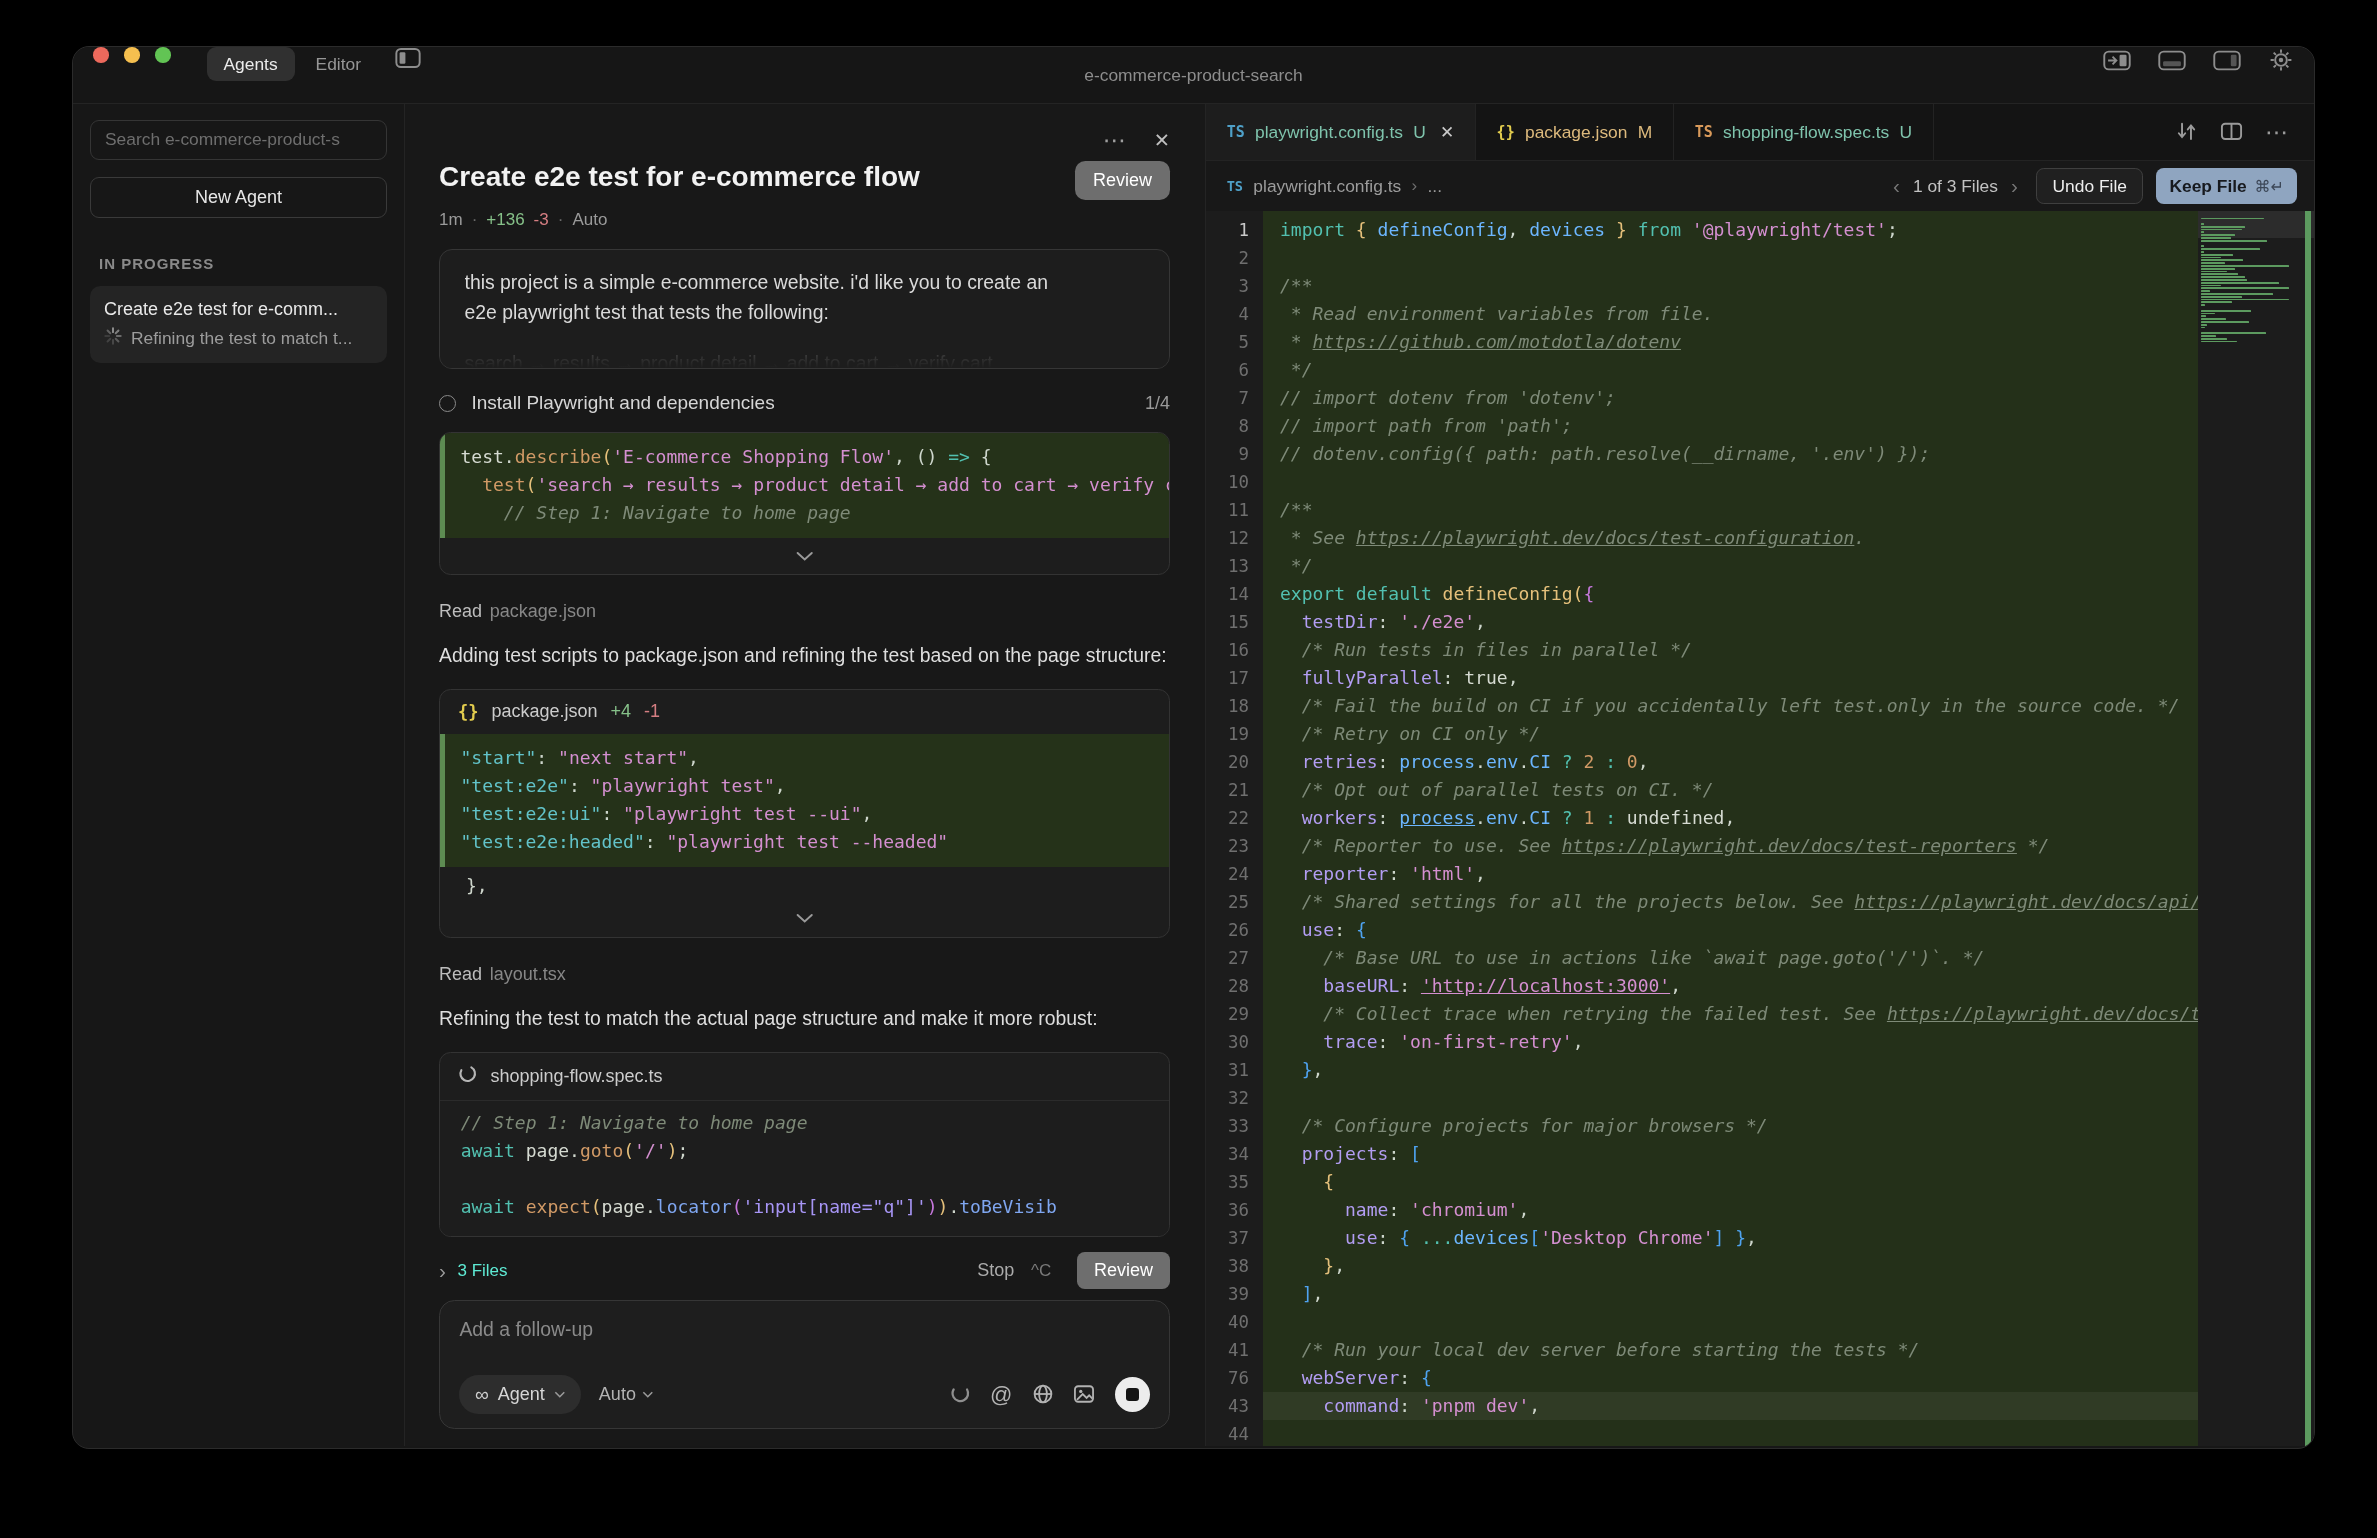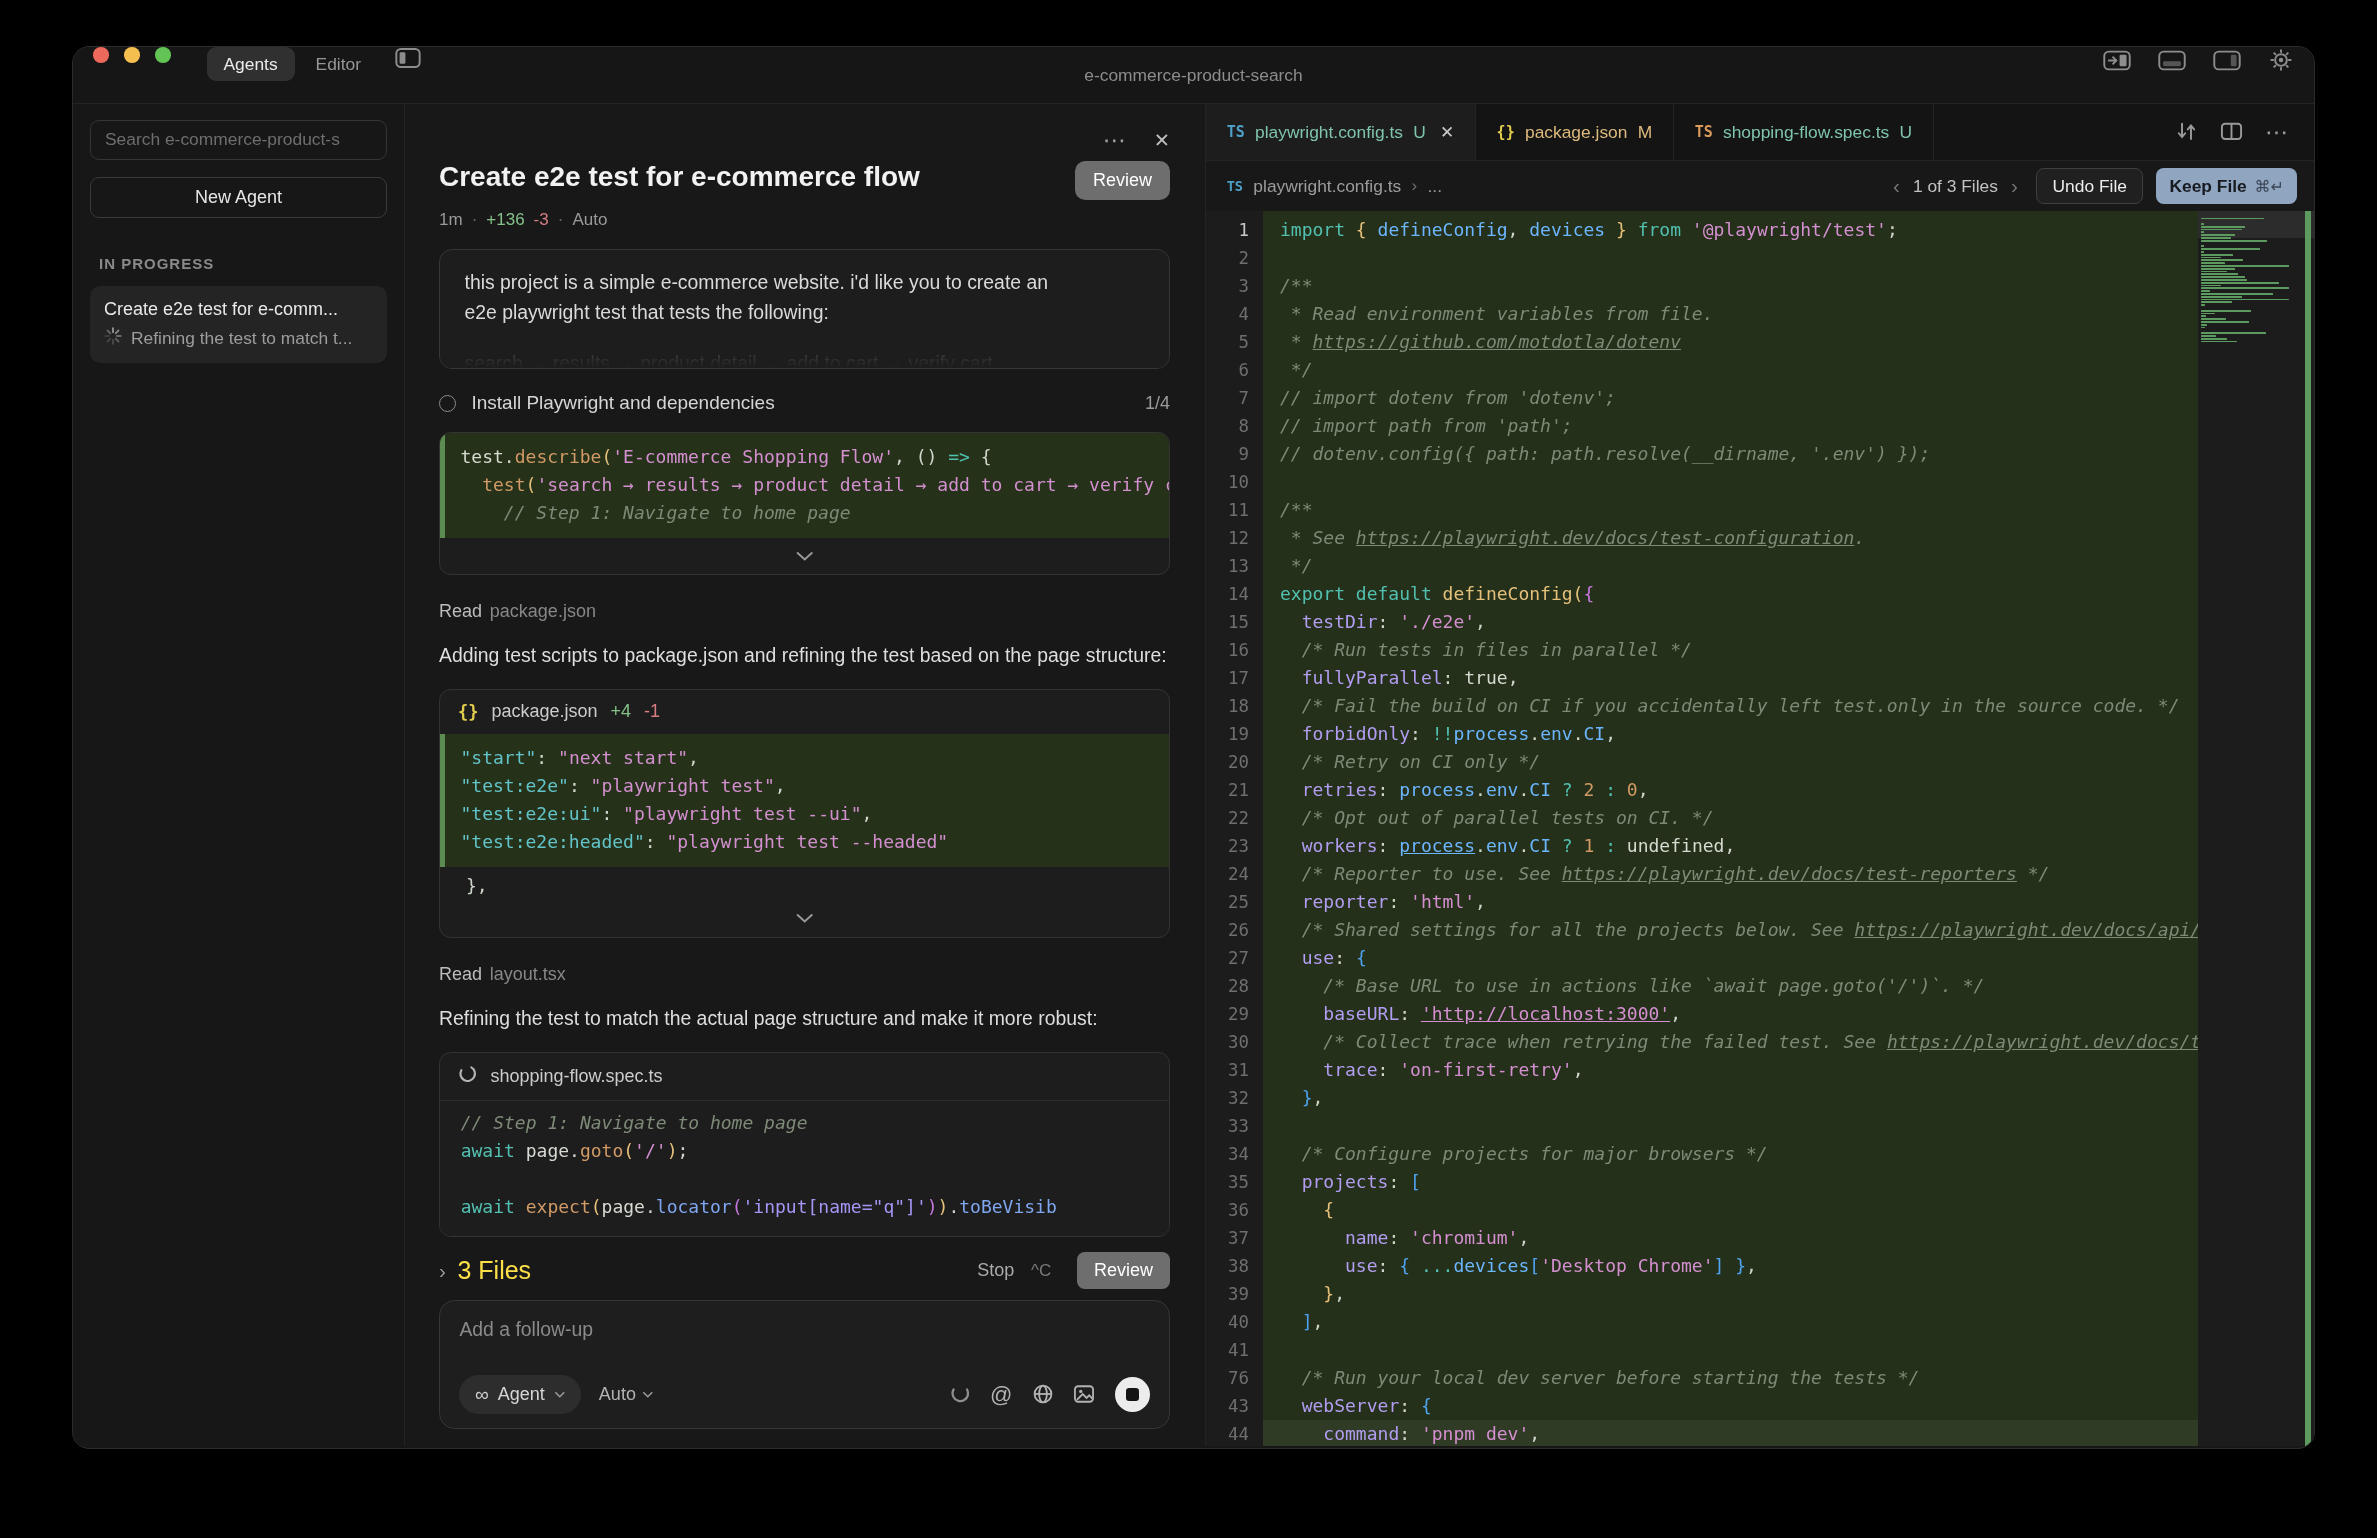--- a/index.html
+++ b/index.html
@@ -73,21 +73,21 @@
   .diff-head, .spec-head { padding:11.6px 18px; display:flex; align-items:center; gap:13px; font-size:18px; }
   .brace-ico { font-family:"DejaVu Sans Mono",monospace; font-weight:700; font-size:17px; color:#e3cd4e; }
   .fname { color:#cccccc; }
   .tail-line { padding:5.2px 0 3.9px 26px; font-family:"DejaVu Sans Mono",monospace; font-size:18px; color:#d8ddd3; height:34px; }
   .spec-head { border-bottom:1.3px solid #2b2b2b; }
   .spec-body { padding:7.8px 0 15.5px 20.7px; font-family:"DejaVu Sans Mono",monospace; font-size:18px; background:#1d1d1d; }
 
   .chat-spacer { flex:1; }
   .files-row { display:flex; align-items:center; gap:11.6px; margin-bottom:11.6px; }
   .files-chev { color:#9a9a9a; font-size:20.7px; }
-  .files-label { color:#fde047; font-size:25px; flex:1; }
+  .files-label { color:#5eead4; font-size:17px; flex:1; }
   .stop-label { color:#ababab; font-size:18px; }
   .stop-kbd { color:#7a7a7a; font-size:17px; margin-left:5.2px; }
   .btn-review-sm { background:#6e6e6e; color:#fff; border-radius:7.8px; padding:7.8px 17px; font-size:18px; margin-left:14px; }
 
   .composer { border:1.3px solid #363636; border-radius:15.5px; background:#1e1e1e; padding:17px 19.4px 14px; margin-bottom:17px; }
   .composer input { width:100%; background:transparent; border:none; outline:none; font-size:19.4px; color:#dddddd; font-family:"Liberation Sans",sans-serif; }
   .composer input::placeholder { color:#8a8a8a; }
   .composer-row { margin-top:34px; display:flex; align-items:center; }
   .agent-pill { background:#2d2d2d; border-radius:645px; padding:7.8px 15.5px; display:flex; align-items:center; gap:9px; }
   .inf { font-size:19.4px; color:#cfcfcf; } .agent-lbl { font-size:18px; color:#d6d6d6; }
@@ -483,21 +483,20 @@
             <div class="cl"><span class="tk-com">// dotenv.config({ path: path.resolve(__dirname, '.env') });</span></div>
             <div class="cl"></div>
             <div class="cl"><span class="tk-com">/**</span></div>
             <div class="cl"><span class="tk-com"> * See </span><span class="tk-com tk-u">https://playwright.dev/docs/test-configuration</span><span class="tk-com">.</span></div>
             <div class="cl"><span class="tk-com"> */</span></div>
             <div class="cl"><span class="tk-kw">export default </span><span class="tk-fn">defineConfig</span><span class="tk-py">(</span><span class="tk-pp">{</span></div>
             <div class="cl"><span class="tk-p">  </span><span class="tk-prop">testDir</span><span class="tk-p">: </span><span class="tk-str">'./e2e'</span><span class="tk-p">,</span></div>
             <div class="cl"><span class="tk-com">  /* Run tests in files in parallel */</span></div>
             <div class="cl"><span class="tk-p">  </span><span class="tk-prop">fullyParallel</span><span class="tk-p">: </span><span class="tk-txt">true</span><span class="tk-p">,</span></div>
             <div class="cl"><span class="tk-com">  /* Fail the build on CI if you accidentally left test.only in the source code. */</span></div>
-            <div class="cl"><span class="tk-p">  </span><span class="tk-prop">forbidOnly</span><span class="tk-p">: </span><span class="tk-op">!!</span><span class="tk-id">process</span><span class="tk-p">.</span><span class="tk-id">env</span><span class="tk-p">.</span><span class="tk-id">CI</span><span class="tk-p">,</span></div>
             <div class="cl"><span class="tk-com">  /* Retry on CI only */</span></div>
             <div class="cl"><span class="tk-p">  </span><span class="tk-prop">retries</span><span class="tk-p">: </span><span class="tk-id">process</span><span class="tk-p">.</span><span class="tk-id">env</span><span class="tk-p">.</span><span class="tk-id">CI</span><span class="tk-op"> ? </span><span class="tk-num">2</span><span class="tk-op"> : </span><span class="tk-num">0</span><span class="tk-p">,</span></div>
             <div class="cl"><span class="tk-com">  /* Opt out of parallel tests on CI. */</span></div>
             <div class="cl"><span class="tk-p">  </span><span class="tk-prop">workers</span><span class="tk-p">: </span><span class="tk-id tk-u">process</span><span class="tk-p">.</span><span class="tk-id">env</span><span class="tk-p">.</span><span class="tk-id">CI</span><span class="tk-op"> ? </span><span class="tk-num">1</span><span class="tk-op"> : </span><span class="tk-txt">undefined</span><span class="tk-p">,</span></div>
             <div class="cl"><span class="tk-com">  /* Reporter to use. See </span><span class="tk-com tk-u">https://playwright.dev/docs/test-reporters</span><span class="tk-com"> */</span></div>
             <div class="cl"><span class="tk-p">  </span><span class="tk-prop">reporter</span><span class="tk-p">: </span><span class="tk-str">'html'</span><span class="tk-p">,</span></div>
             <div class="cl"><span class="tk-com">  /* Shared settings for all the projects below. See </span><span class="tk-com tk-u">https://playwright.dev/docs/api/class-testoptions</span></div>
             <div class="cl"><span class="tk-p">  </span><span class="tk-prop">use</span><span class="tk-p">: </span><span class="tk-pb">{</span></div>
             <div class="cl"><span class="tk-com">    /* Base URL to use in actions like `await page.goto('/')`. */</span></div>
             <div class="cl"><span class="tk-p">    </span><span class="tk-prop">baseURL</span><span class="tk-p">: </span><span class="tk-str tk-u">'http://localhost:3000'</span><span class="tk-p">,</span></div>

